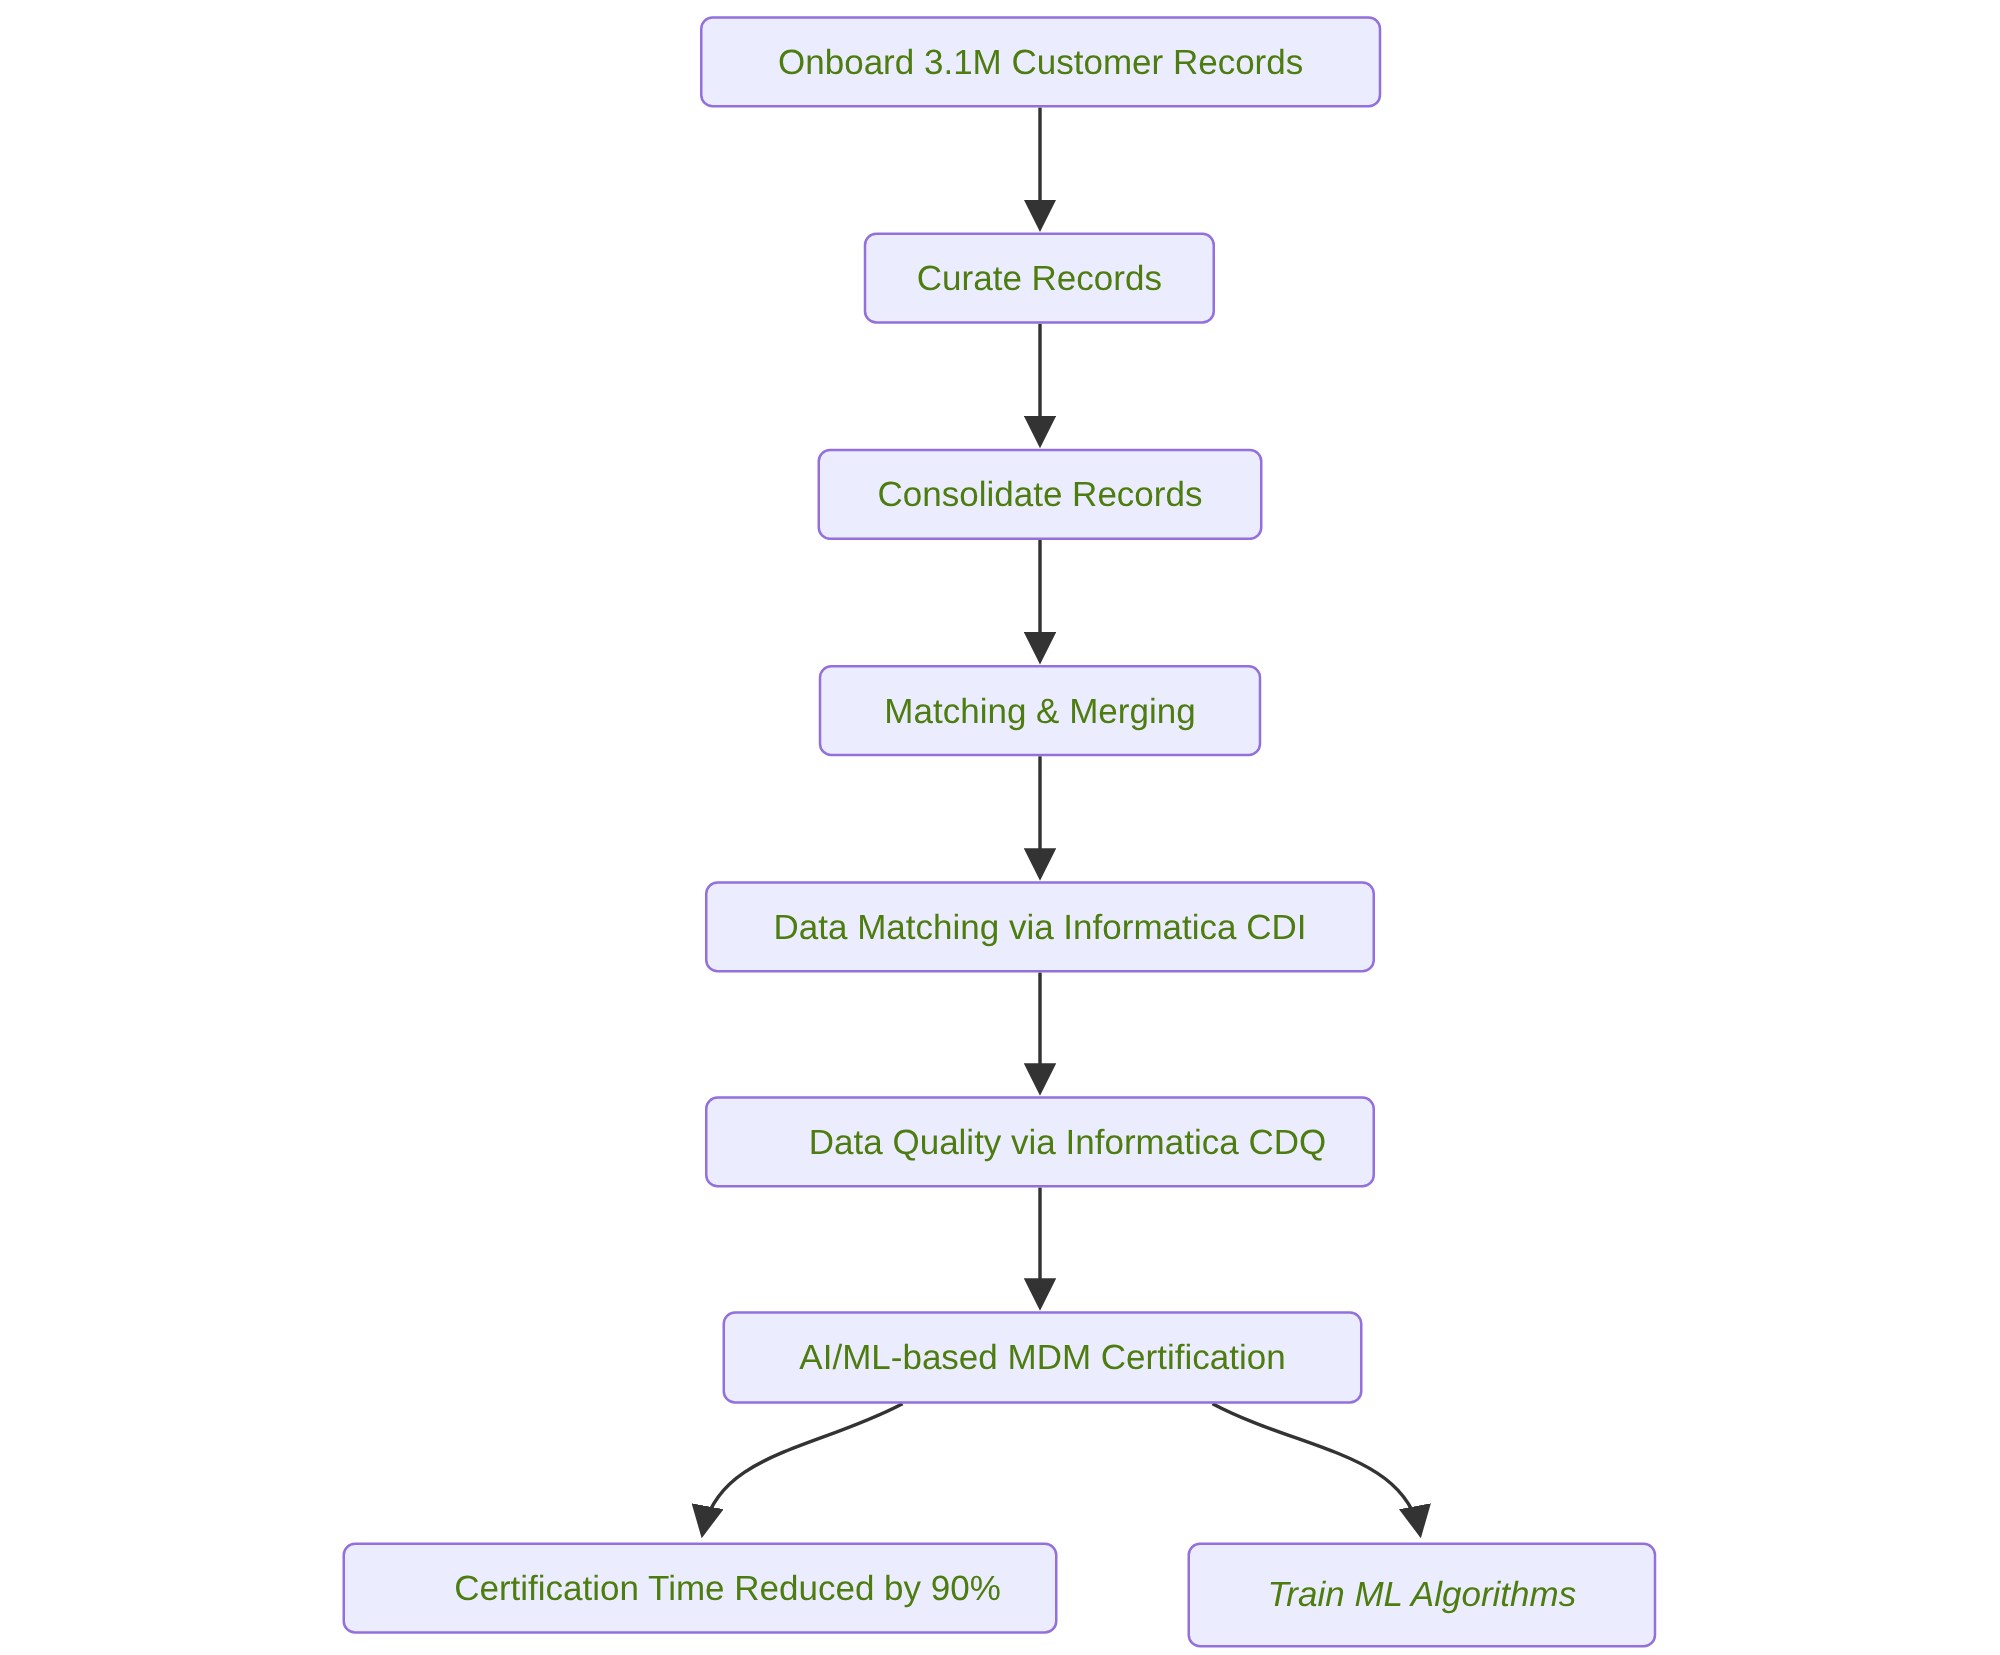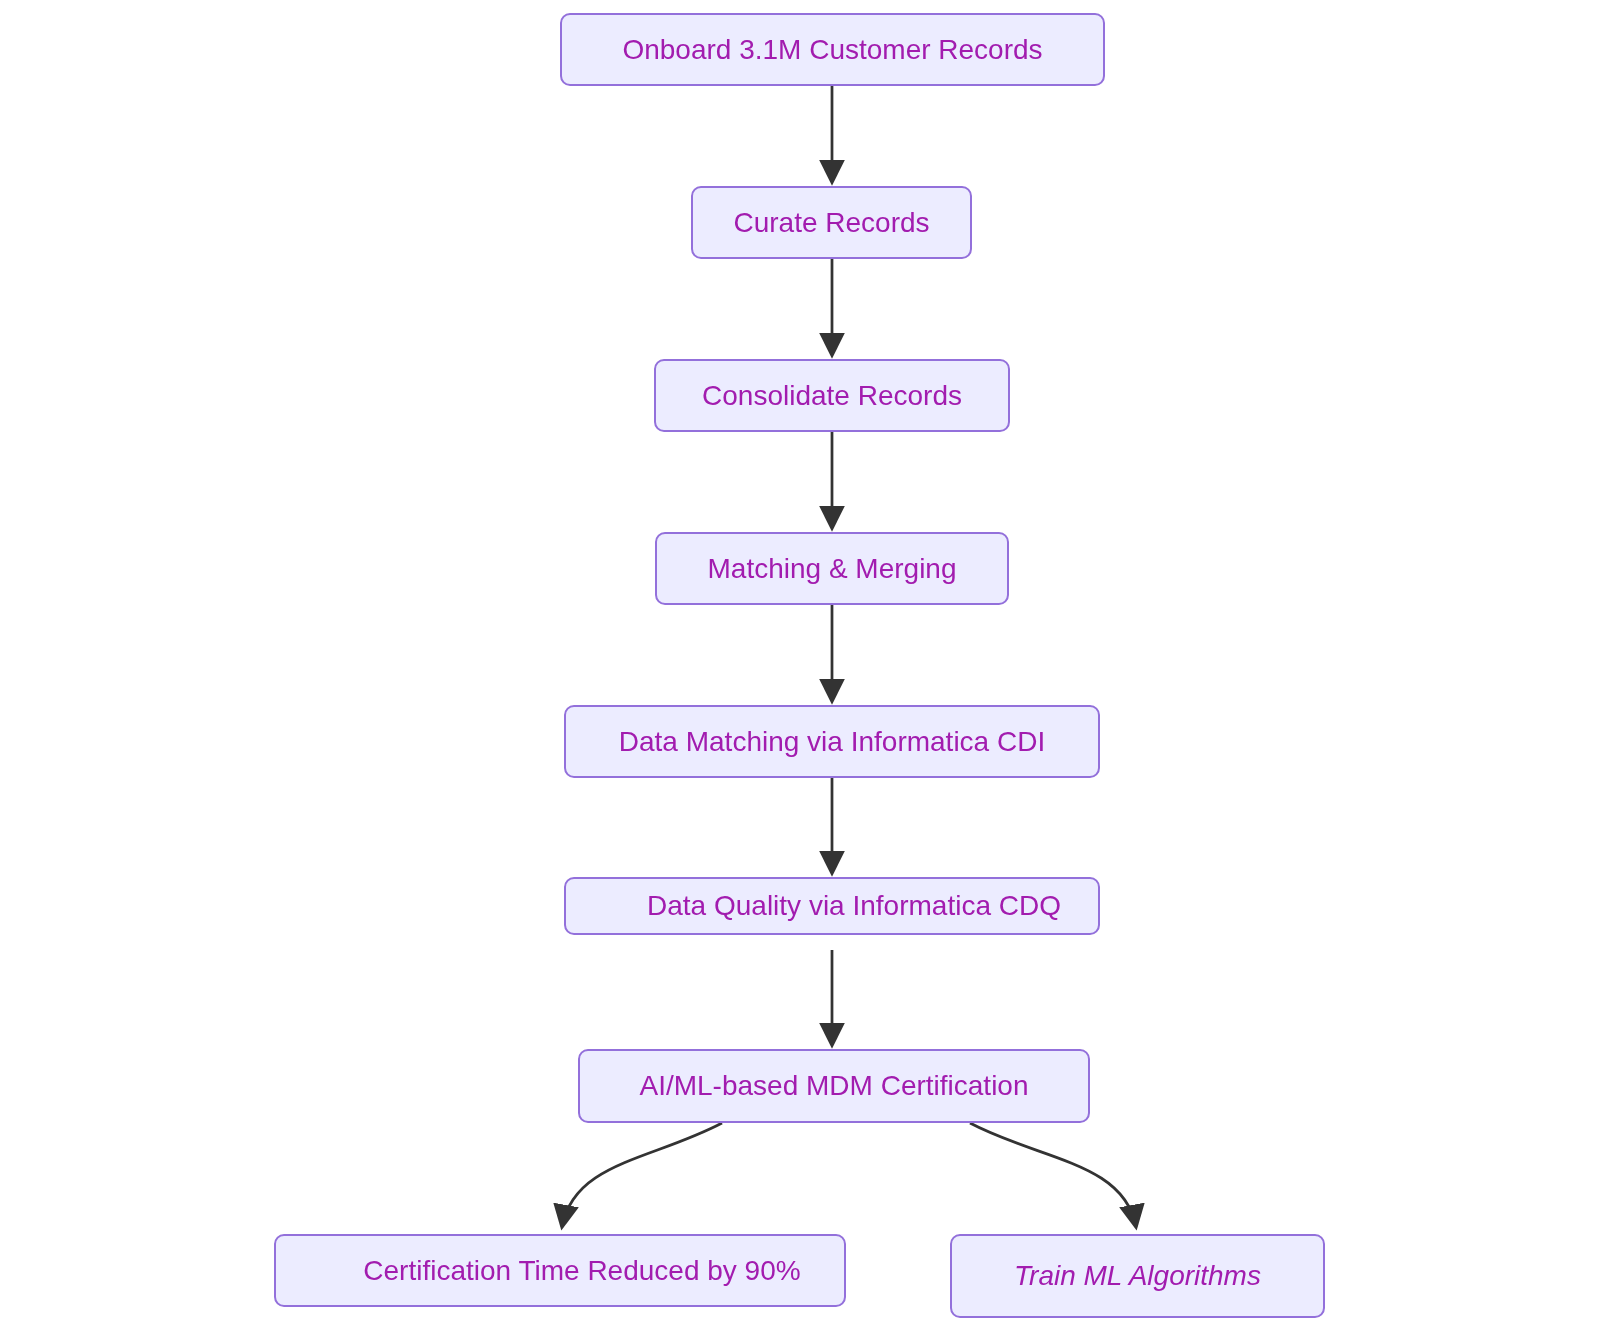--- a/index.html
+++ b/index.html
@@ -24,33 +24,33 @@
   }
   .flow-node {
     position: absolute;
     box-sizing: border-box;
     display: flex;
     align-items: center;
     justify-content: center;
     background: #ECECFF;
     border: 2px solid #9370DB;
     border-radius: 10px;
-    color: #a21caf;
+    color: #4d7c0f;
     font-size: 28px;
     line-height: 1.2;
     white-space: nowrap;
     text-align: center;
   }
   
   .n-onboard      { left: 560px;  top: 13px;   width: 545px; height: 73px; }
   .n-curate       { left: 691px;  top: 186px;  width: 281px; height: 73px; }
   .n-consolidate  { left: 654px;  top: 359px;  width: 356px; height: 73px; }
   .n-matching     { left: 655px;  top: 532px;  width: 354px; height: 73px; }
   .n-loading      { left: 564px;  top: 705px;  width: 536px; height: 73px; }
-  .n-quality      { left: 564px;  top: 877px;  width: 536px; height: 58px; padding-left: 44px; }
+  .n-quality      { left: 564px;  top: 877px;  width: 536px; height: 73px; padding-left: 44px; }
   .n-certify      { left: 578px;  top: 1049px; width: 512px; height: 74px; justify-content: center; }
   .n-timereduced  { left: 274px;  top: 1234px; width: 572px; height: 73px; padding-left: 44px; }
   .n-trainml      { left: 950px;  top: 1234px; width: 375px; height: 84px; font-style: italic; }
 
   .edge-path {
     fill: none;
     stroke: #333333;
     stroke-width: 2.75px;
   }
 </style>

